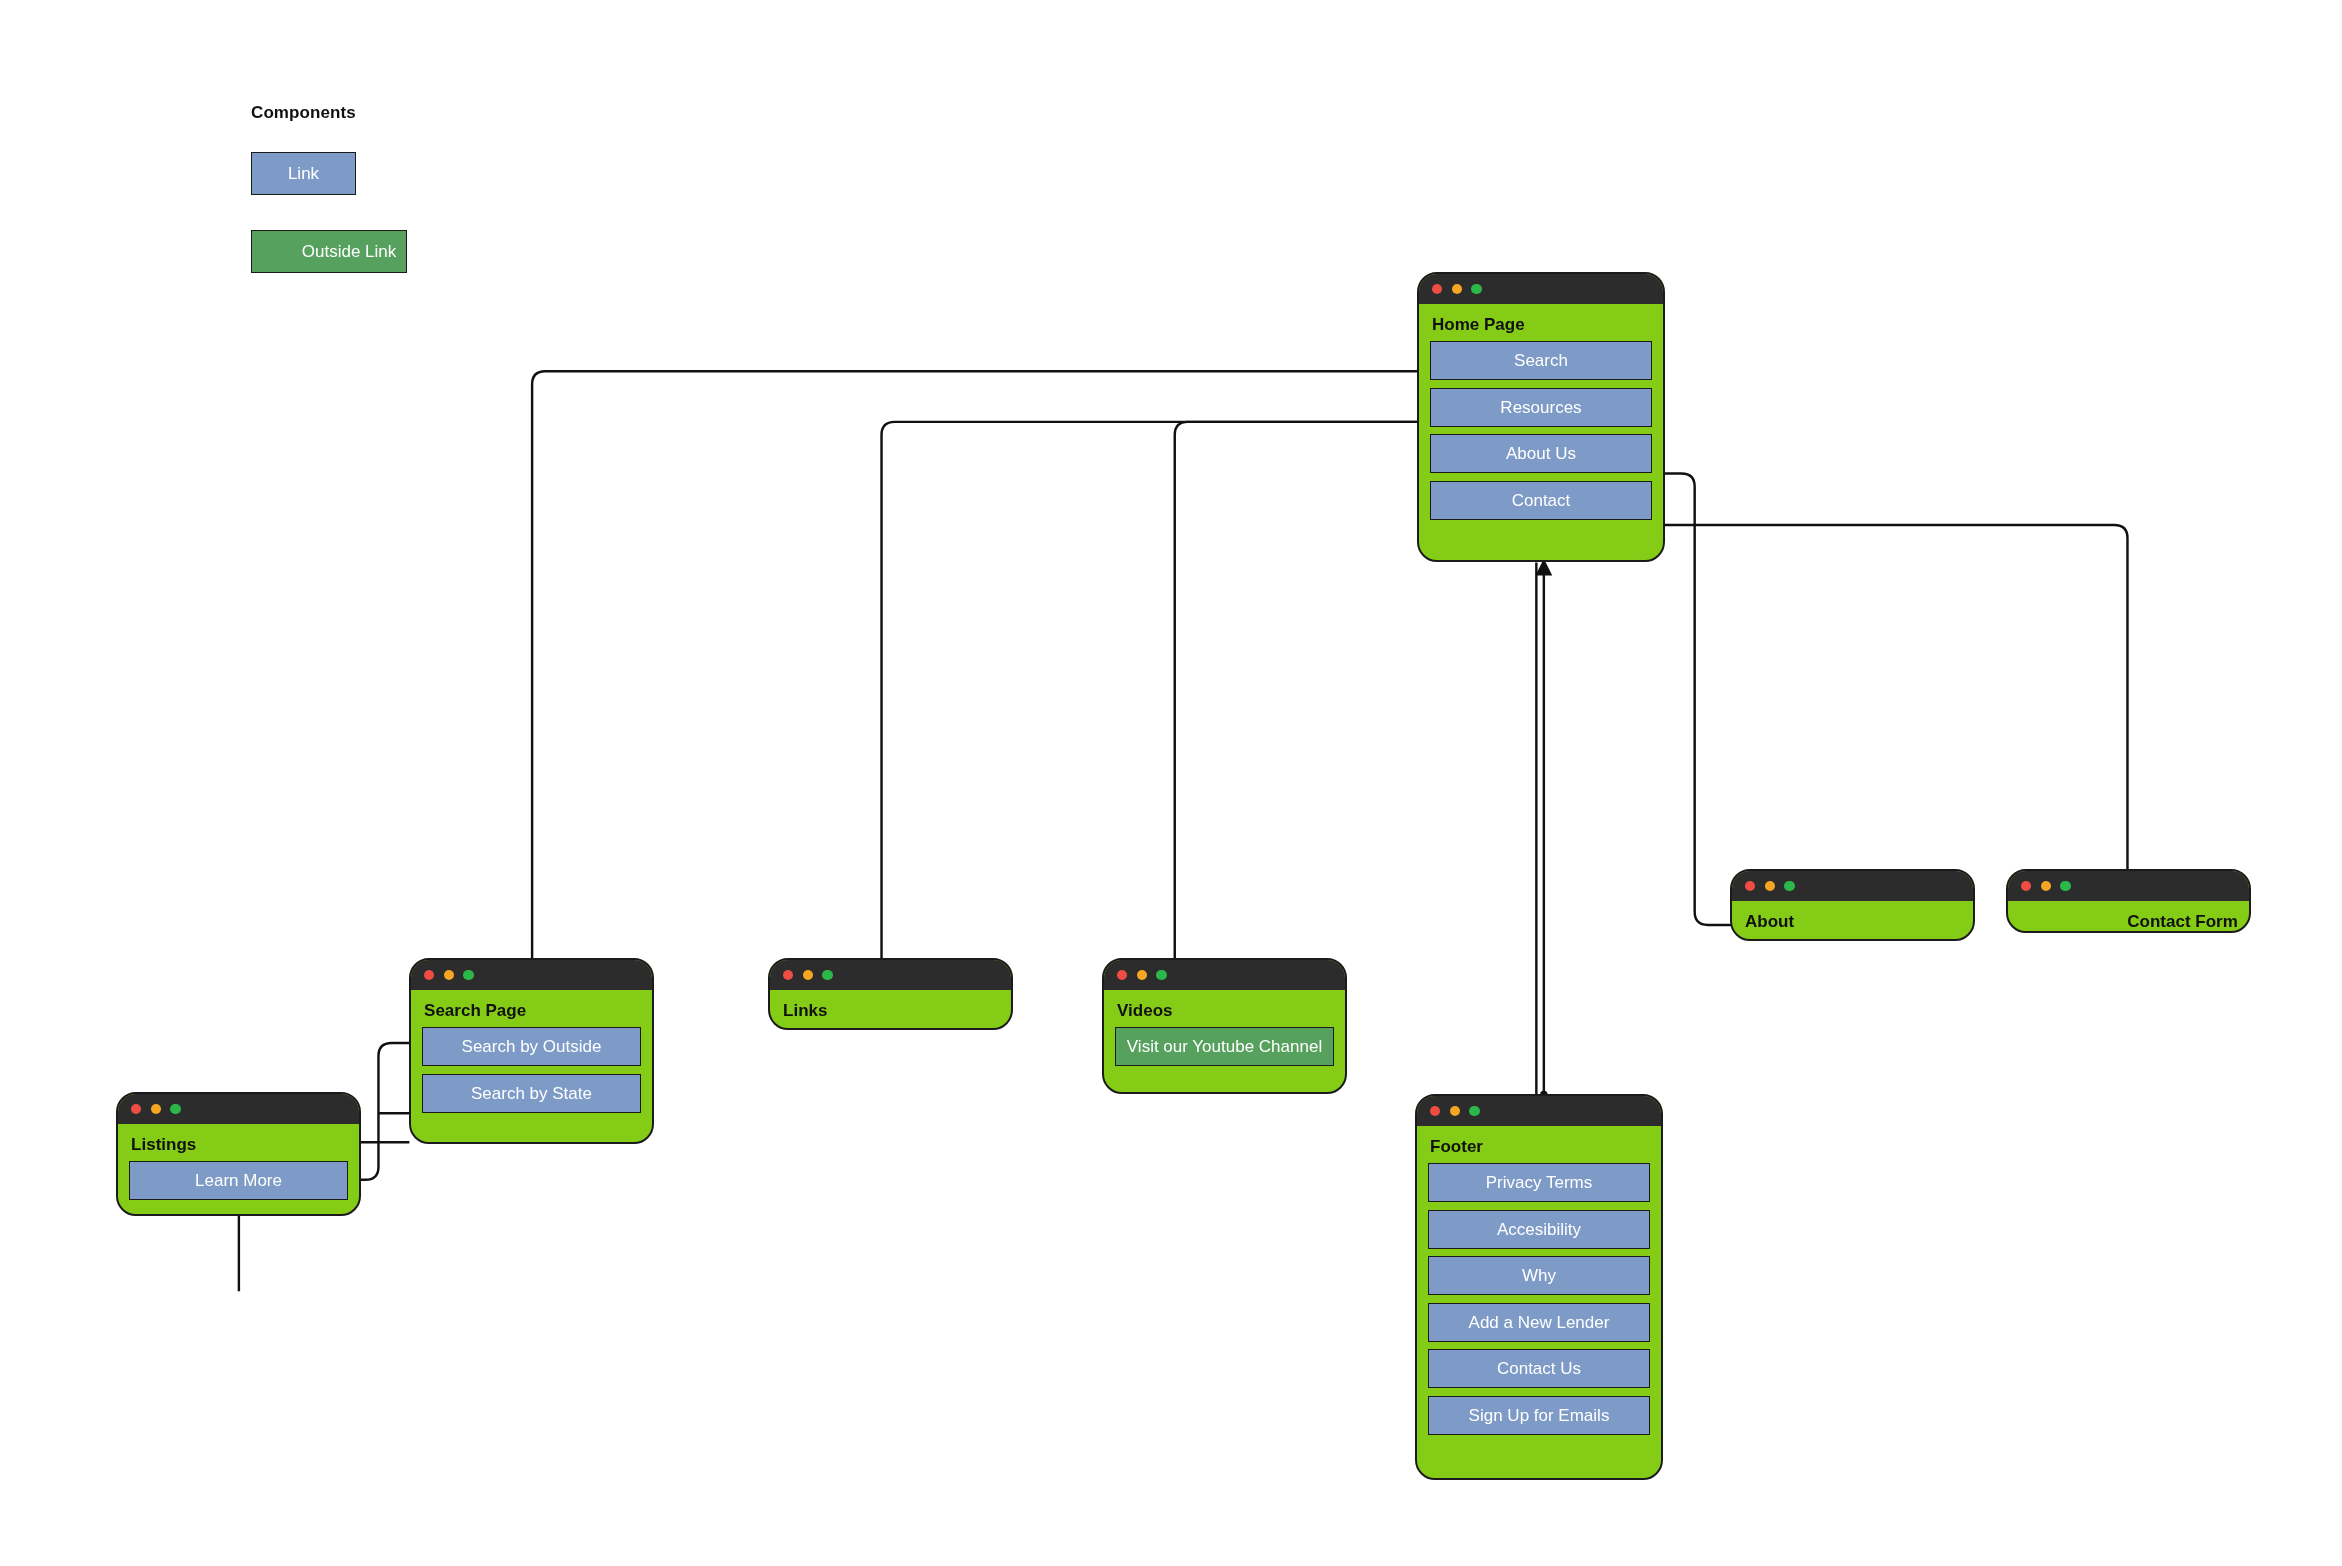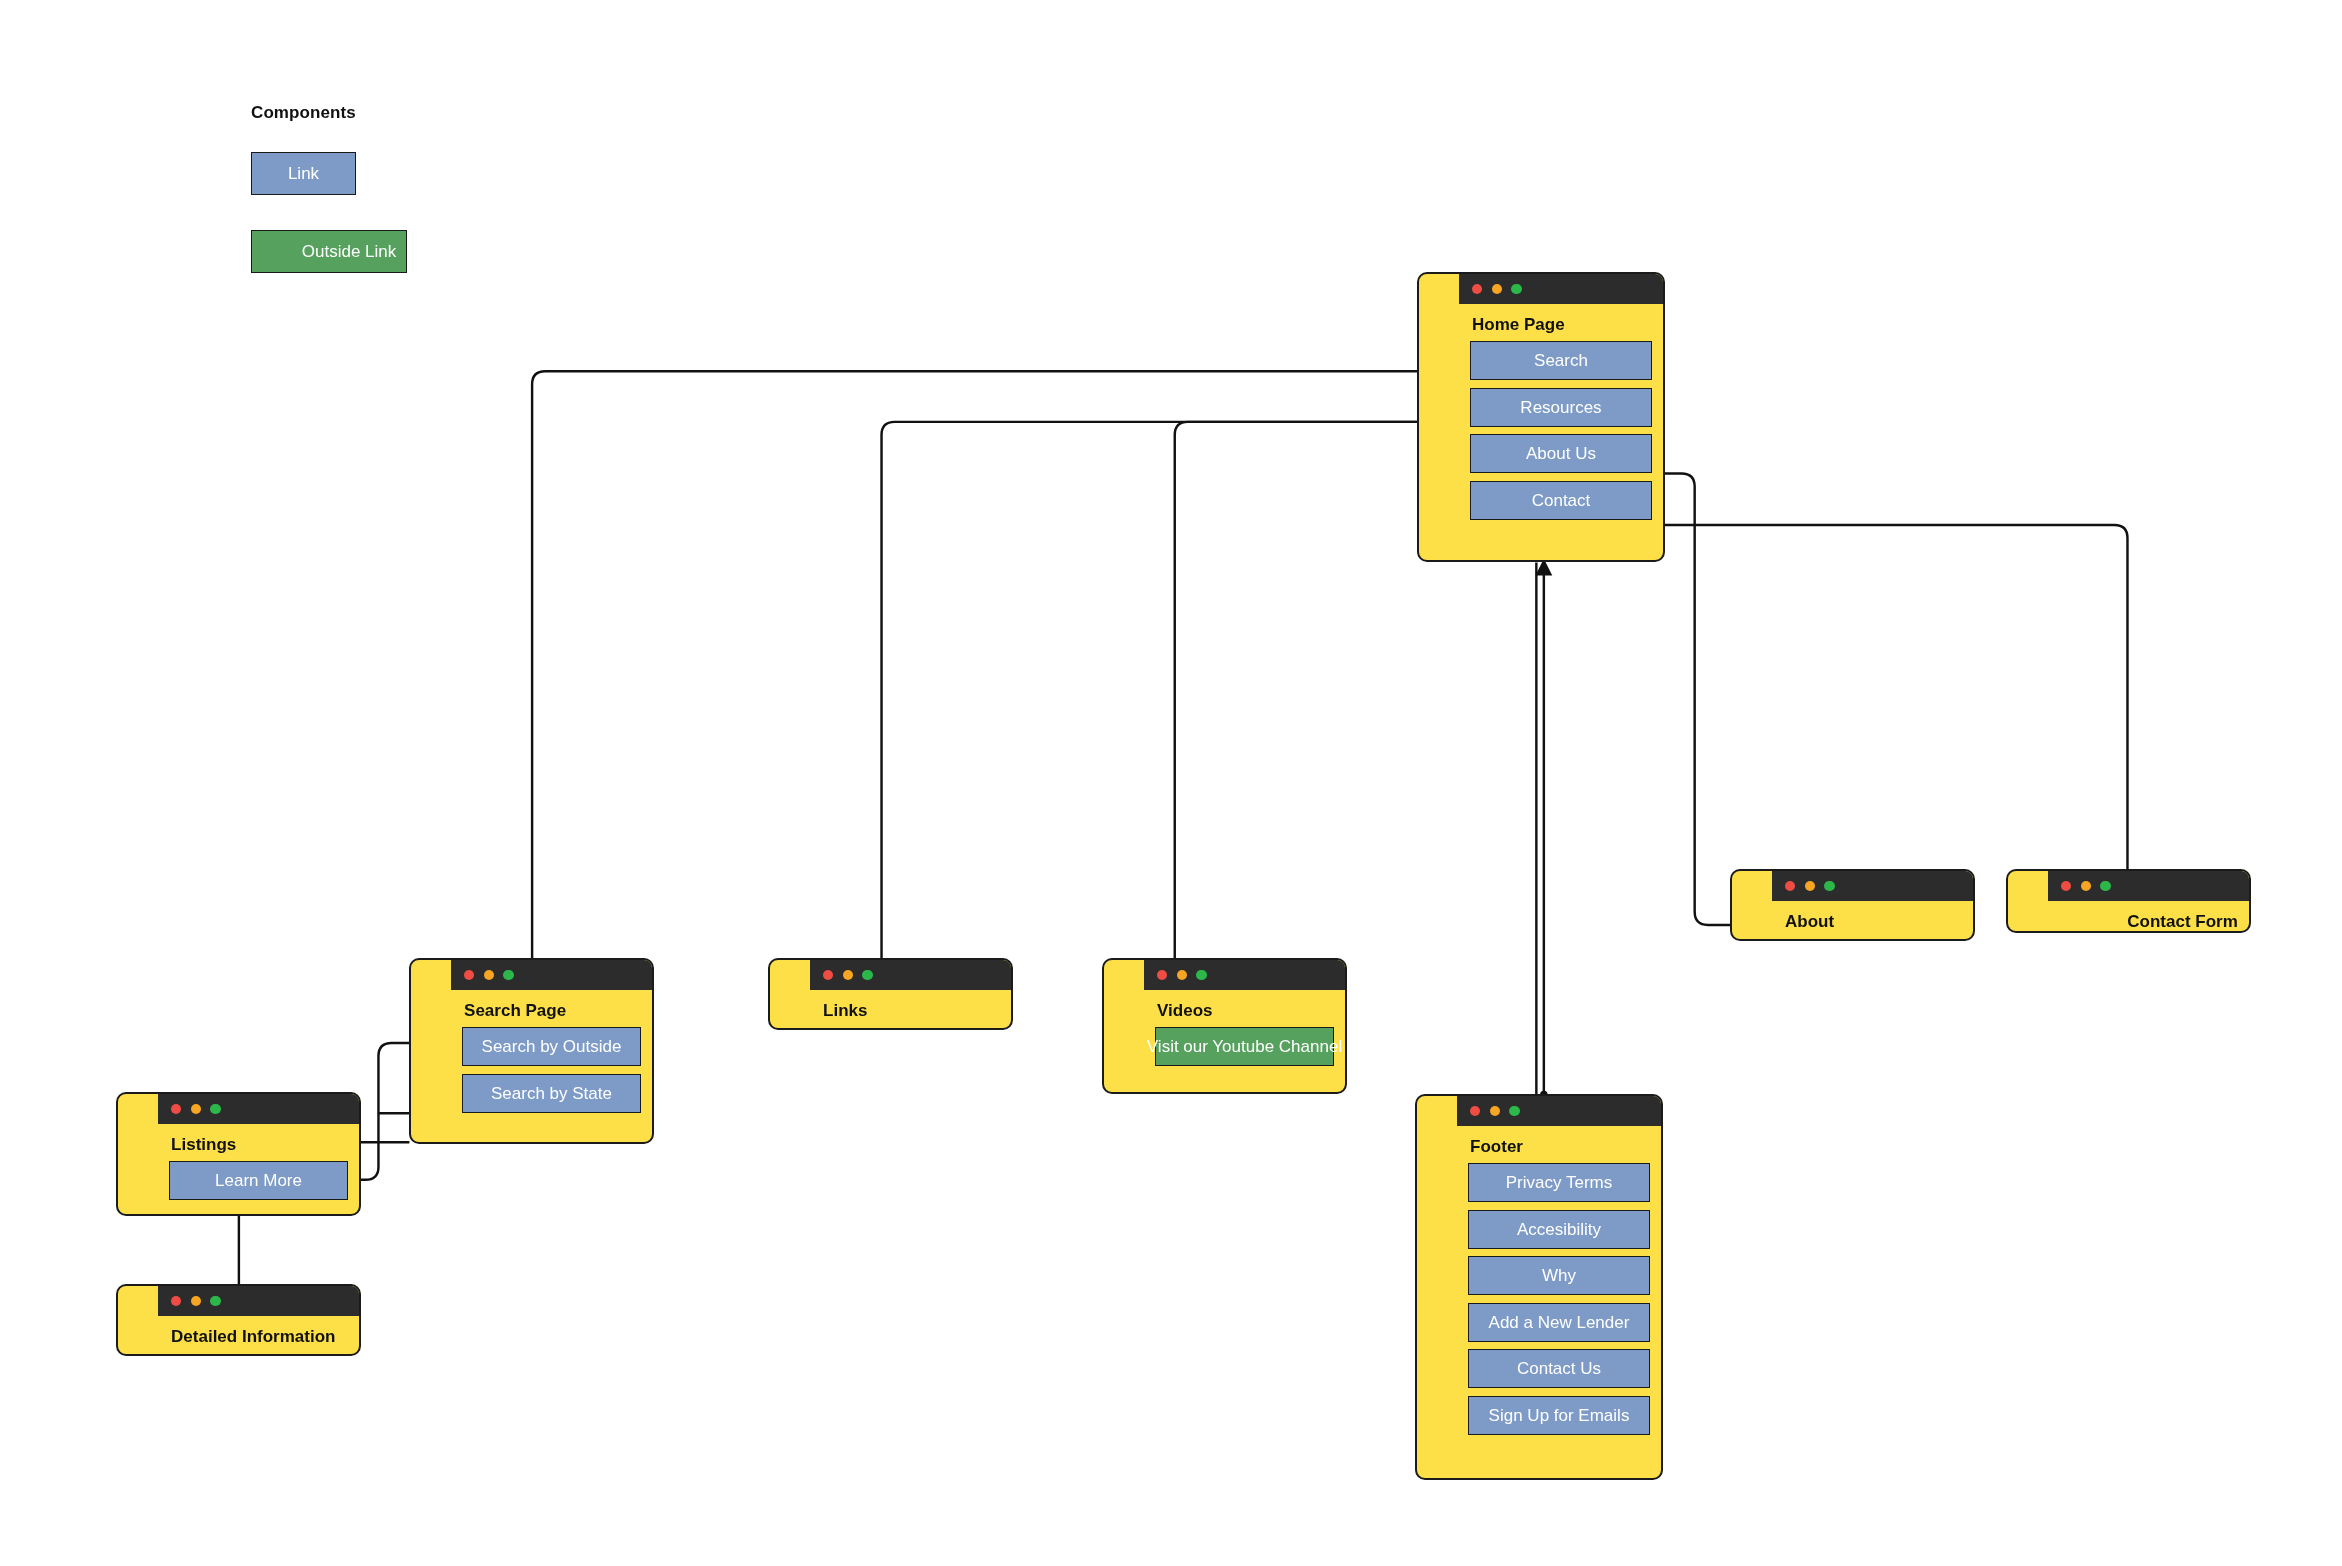--- a/index.html
+++ b/index.html
@@ -46,28 +46,27 @@
     align-items: center;
     justify-content: center;
     text-align: center;
     line-height: 1;
   }
 
   
   .card {
     position: absolute;
     box-sizing: border-box;
-    background: #fde047;
+    background: #84cc16;
     border: 2.3px solid #1b1b1b;
-    border-radius: 10px;
+    border-radius: 20px;
     z-index: 3;
     overflow: hidden;
     display: flex;
     flex-direction: column;
-    padding-left: 40px;
   }
   .card-titlebar {
     height: 30px;
     background: #2c2c2c;
     display: flex;
     align-items: center;
     padding-left: 13px;
     gap: 9.4px;
     flex: 0 0 auto;
   }
@@ -247,30 +246,20 @@
       <span class="dot green"></span>
     </div>
     <div class="card-body compact">
       <div class="card-heading">Listings</div>
       <div class="btn-list">
         <div class="wf-btn link">Learn More</div>
       </div>
     </div>
   </div>
 
-  <div class="card" style="left:116px; top:1284px; width:245px; height:72px;">
-    <div class="card-titlebar">
-      <span class="dot red"></span>
-      <span class="dot yellow"></span>
-      <span class="dot green"></span>
-    </div>
-    <div class="card-body compact">
-      <div class="card-heading">Detailed Information</div>
-    </div>
-  </div>
 
   <div class="card" style="left:1415px; top:1094px; width:248px; height:386px;">
     <div class="card-titlebar">
       <span class="dot red"></span>
       <span class="dot yellow"></span>
       <span class="dot green"></span>
     </div>
     <div class="card-body compact">
       <div class="card-heading">Footer</div>
       <div class="btn-list">

